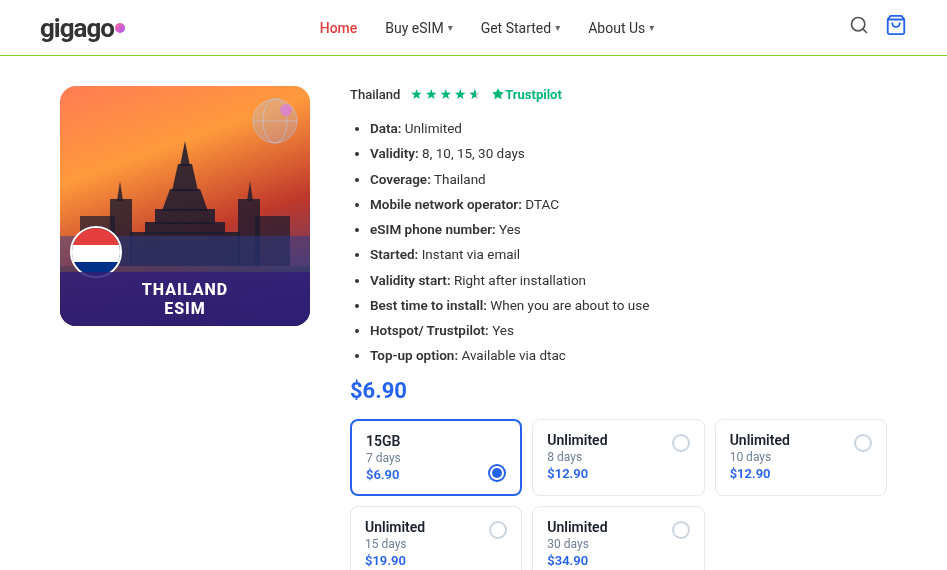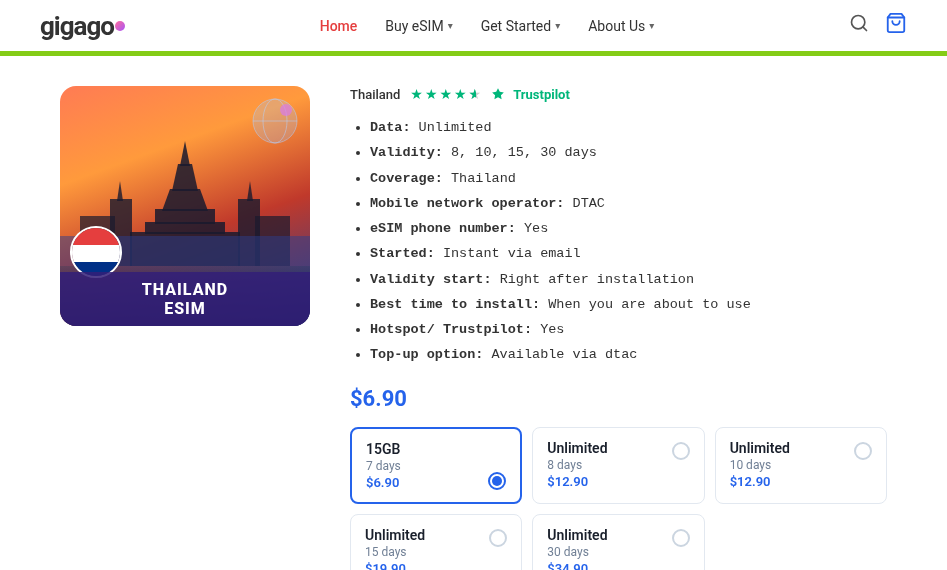--- a/index.html
+++ b/index.html
@@ -5,21 +5,21 @@
     * { box-sizing: border-box; margin: 0; padding: 0; }
     body { font-family: -apple-system, BlinkMacSystemFont, 'Segoe UI', Roboto, sans-serif; font-size: 14px; color: #333; background: #fff; }
 
     
     header {
       display: flex;
       align-items: center;
       justify-content: space-between;
       padding: 0 40px;
       height: 56px;
-      border-bottom: 5px solid #84cc16;
+      border-bottom: 1px solid #84cc16;
       position: sticky;
       top: 0;
       background: #fff;
       z-index: 100;
     }
     .logo {
       display: flex;
       align-items: center;
       font-size: 26px;
       font-weight: 700;
@@ -141,25 +141,25 @@
     
     .rating-row {
       display: flex;
       align-items: center;
       gap: 10px;
       margin-bottom: 16px;
     }
     .rating-label { font-size: 13px; color: #333; font-weight: 500; }
     .stars { display: flex; gap: 2px; }
     .star { color: #00b67a; font-size: 14px; }
-    .trustpilot { display: flex; align-items: center; gap: 8px; font-size: 12px; color: #555; }
+    .trustpilot { display: flex; align-items: center; gap: 0; font-size: 12px; color: #555; }
     .trustpilot-logo { color: #00b67a; font-weight: 700; font-size: 13px; }
 
     
-    .specs-list { list-style: disc; padding-left: 20px; margin-bottom: 20px; font-family: Liberation Mono, monospace; }
+    .specs-list { list-style: disc; padding-left: 20px; margin-bottom: 12px; }
     .specs-list li { margin-bottom: 5px; font-size: 13.5px; line-height: 1.5; color: #333; }
     .specs-list li strong { font-weight: 600; }
 
     
     .price-label {
       font-size: 22px;
       font-weight: 700;
       color: #2563eb;
       margin-bottom: 16px;
     }

